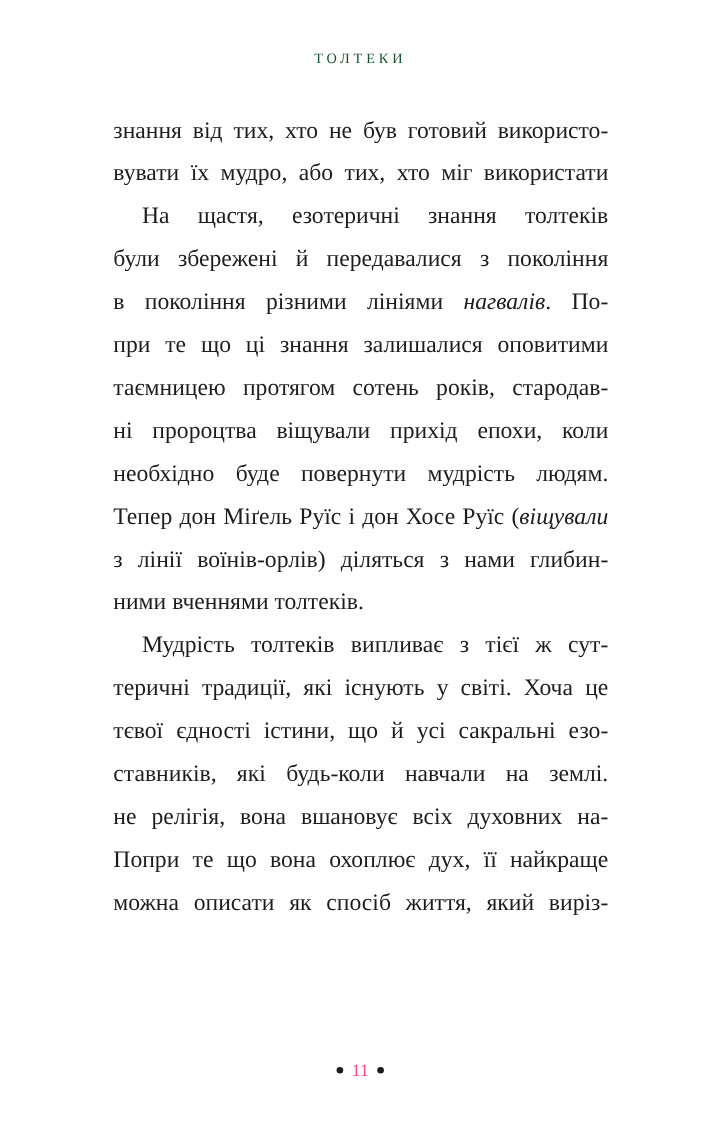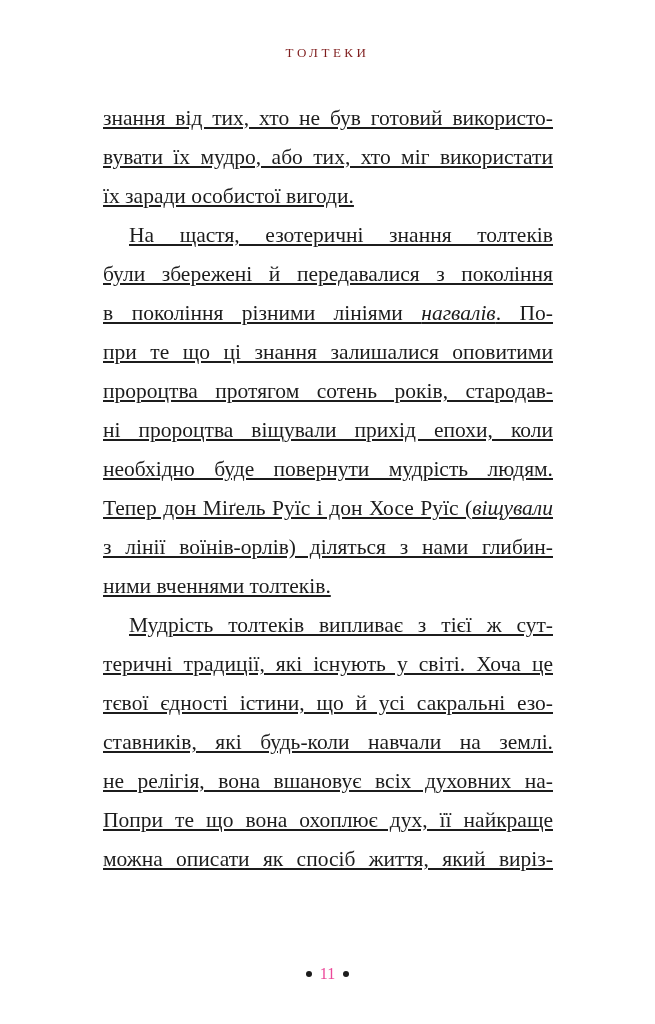--- a/index.html
+++ b/index.html
@@ -16,38 +16,37 @@
       color: #1c1c1c;
     }
     .running-head {
       position: absolute;
       top: 45px;
       left: 0;
       width: 655px;
       text-align: center;
       font-size: 13px;
       letter-spacing: 3.5px;
-      color: #7f1d1d;
+      color: #14532d;
     }
     .text-block {
       position: absolute;
       left: 103px;
       top: 99px;
       width: 450px;
     }
     .line {
       display: block;
       height: 39px;
       line-height: 39px;
       font-size: 21.5px;
       text-align: justify;
       text-align-last: justify;
       white-space: nowrap;
       word-spacing: 0px;
-      text-decoration: underline;
     }
     .line.last {
       text-align-last: left;
     }
     .line.indent {
       padding-left: 26px;
     }
     .line .it {
       font-style: italic;
       margin-top: 41px;
@@ -74,26 +73,25 @@
     }
   </style>
 </head>
 <body>
 
 <div class="running-head">ТОЛТЕКИ</div>
 
 <div class="text-block" id="text-block">
     <span class="line"><span class="">знання від тих, хто не був готовий використо-</span></span>
     <span class="line"><span class="">вувати їх мудро, або тих, хто міг використати</span></span>
-    <span class="line last"><span class="">їх заради особистої вигоди.</span></span>
     <span class="line indent"><span class="">На щастя, езотеричні знання толтеків</span></span>
     <span class="line"><span class="">були збережені й передавалися з покоління</span></span>
     <span class="line"><span class="">в покоління різними лініями </span><span class="it">нагвалів</span><span class="">. По-</span></span>
     <span class="line"><span class="">при те що ці знання залишалися оповитими</span></span>
-    <span class="line"><span class="">пророцтва протягом сотень років, стародав-</span></span>
+    <span class="line"><span class="">таємницею протягом сотень років, стародав-</span></span>
     <span class="line"><span class="">ні пророцтва віщували прихід епохи, коли</span></span>
     <span class="line"><span class="">необхідно буде повернути мудрість людям.</span></span>
     <span class="line"><span class="">Тепер дон Міґель Руїс і дон Хосе Руїс (</span><span class="it">віщували</span></span>
     <span class="line"><span class="">з лінії воїнів-орлів) діляться з нами глибин-</span></span>
     <span class="line last"><span class="">ними вченнями толтеків.</span></span>
     <span class="line indent"><span class="">Мудрість толтеків випливає з тієї ж сут-</span></span>
     <span class="line"><span class="">теричні традиції, які існують у світі. Хоча це</span></span>
     <span class="line"><span class="">тєвої єдності істини, що й усі сакральні езо-</span></span>
     <span class="line"><span class="">ставників, які будь-коли навчали на землі.</span></span>
     <span class="line"><span class="">не релігія, вона вшановує всіх духовних на-</span></span>

